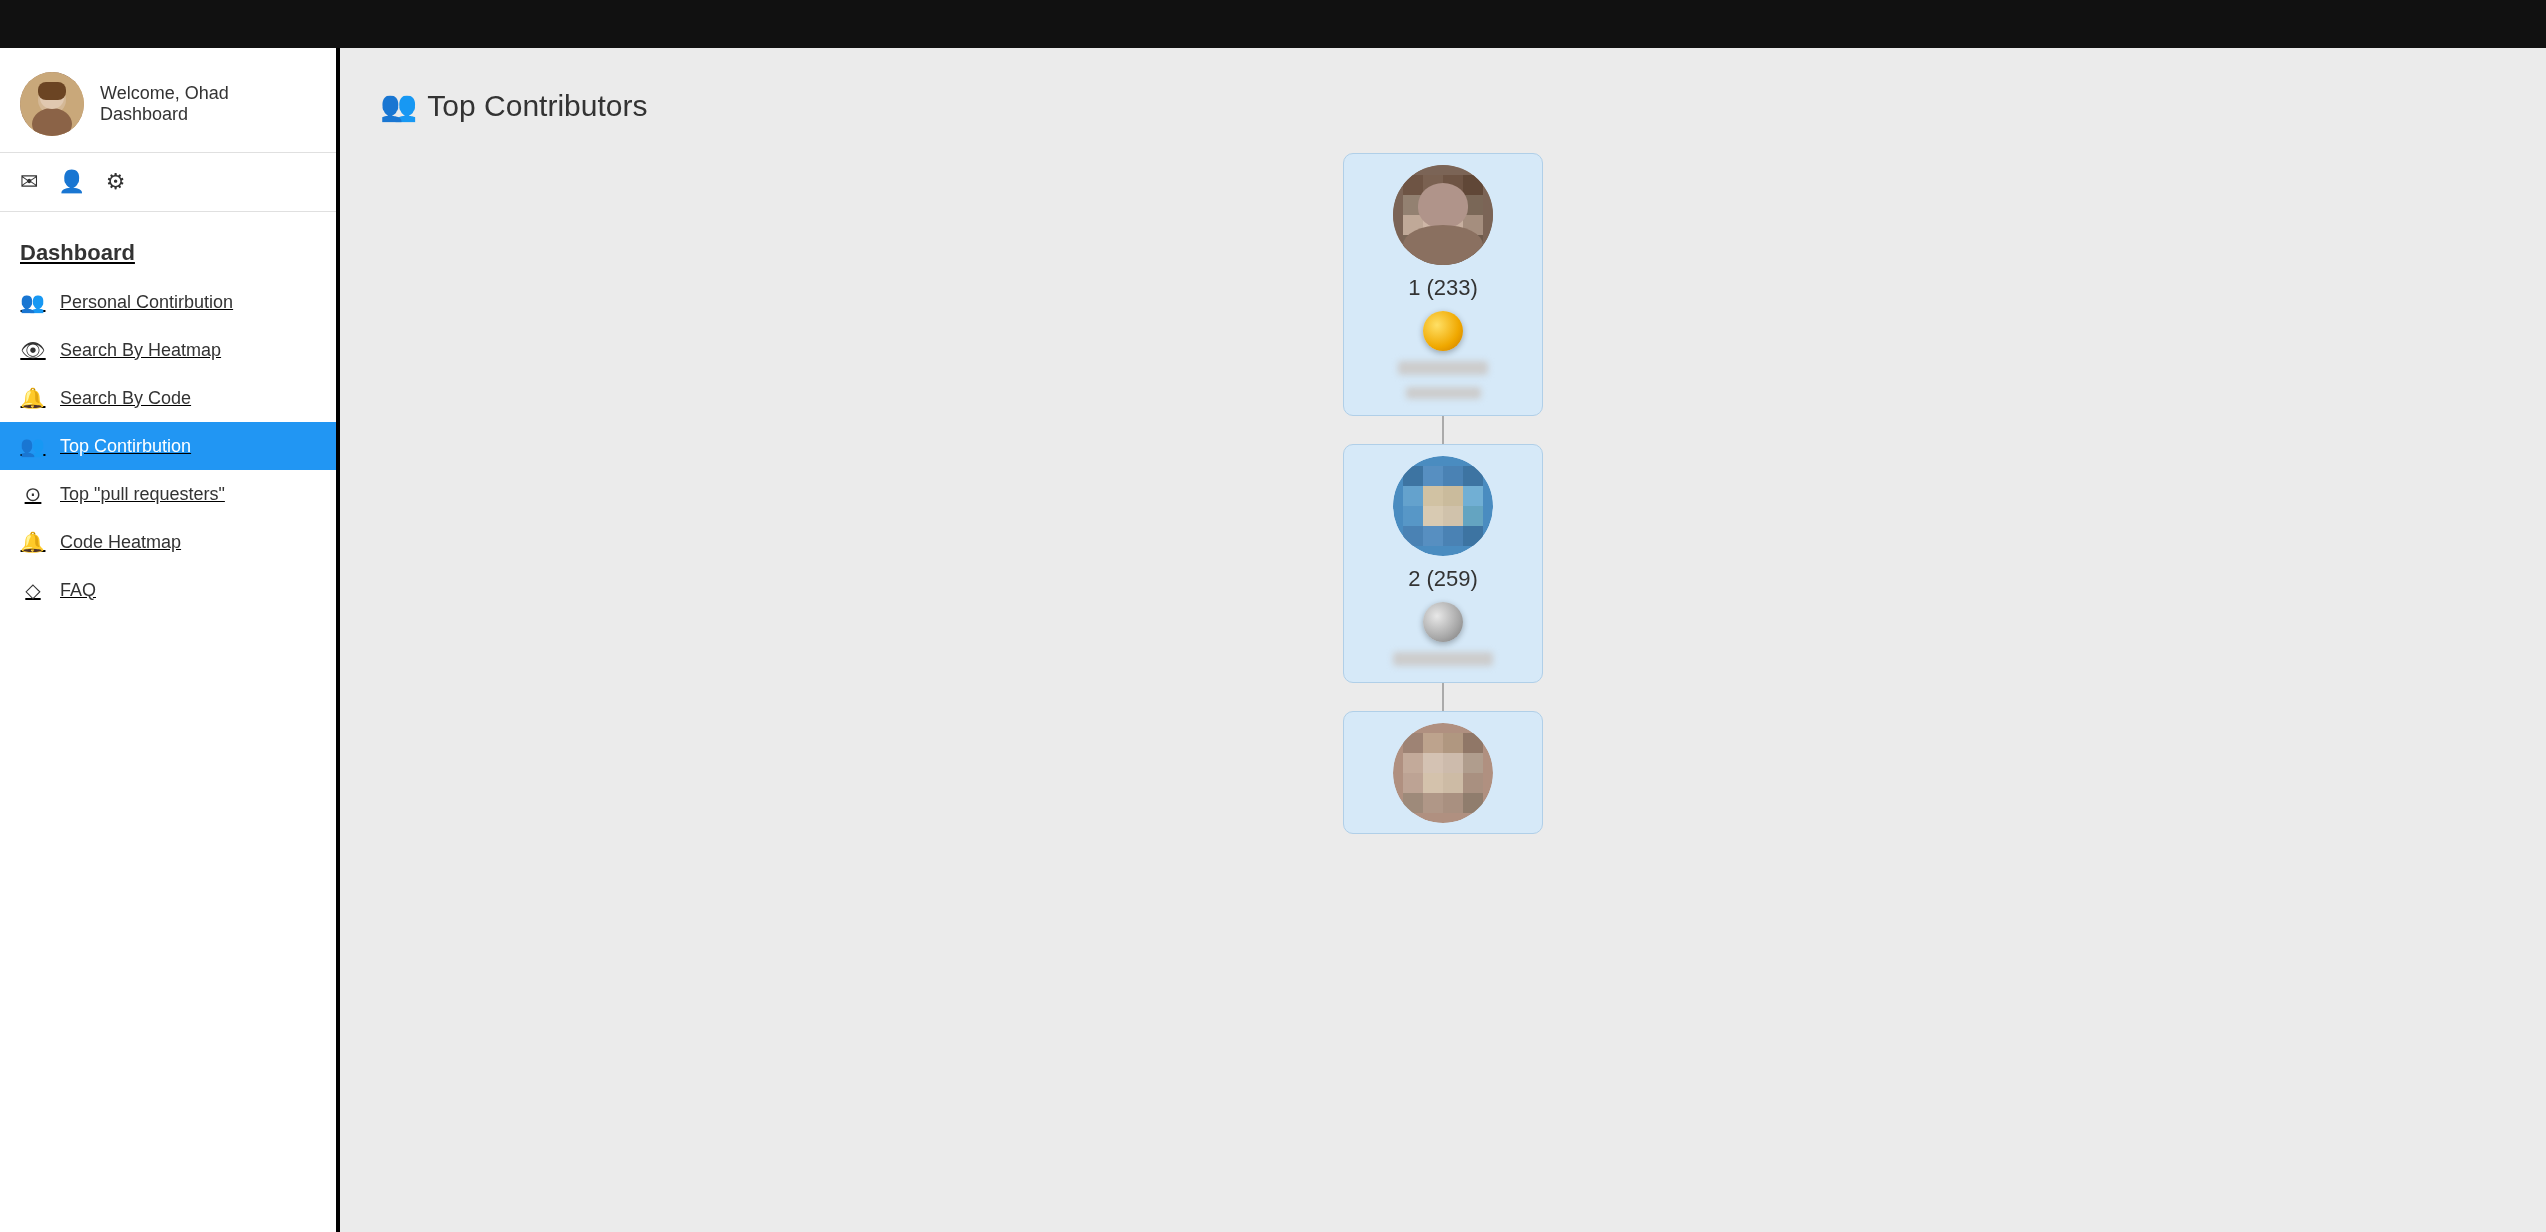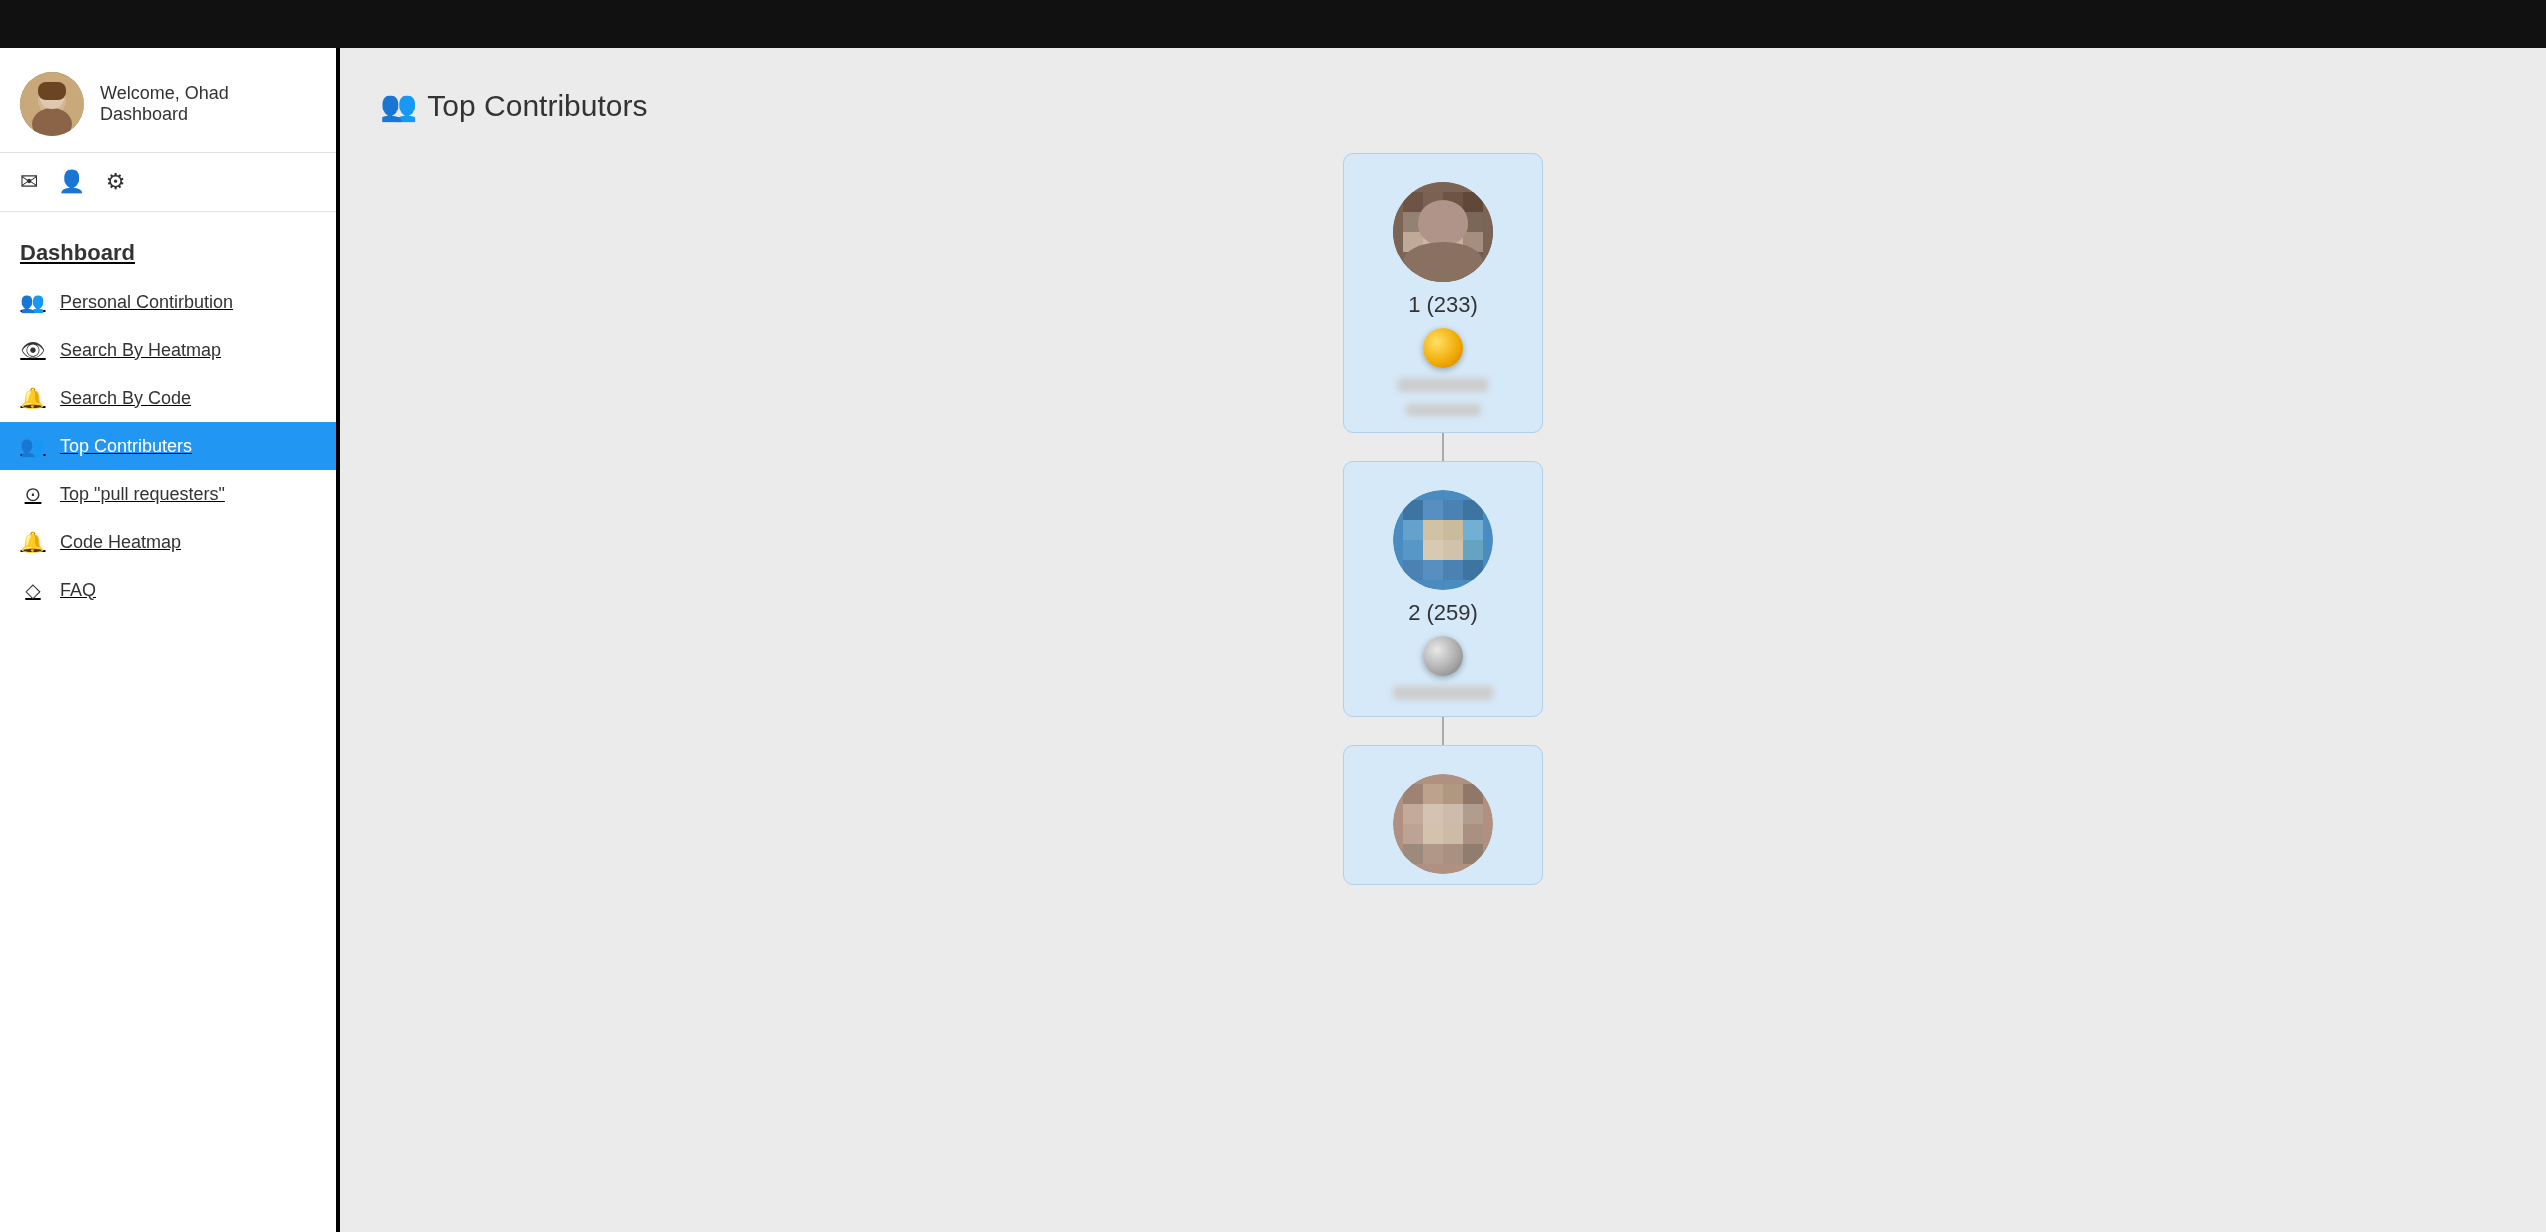--- a/index.html
+++ b/index.html
@@ -136,21 +136,21 @@
     }
 
     .contributor-card {
       background: #d6e9f8;
       border: 1.5px solid #b0cfe8;
       border-radius: 10px;
       width: 200px;
       display: flex;
       flex-direction: column;
       align-items: center;
-      padding: 28px 16px 16px 16px;
+      padding: 11px 16px 16px 16px;
       gap: 10px;
       position: relative;
     }
 
     .connector-line {
       width: 2px;
       height: 28px;
       background: #aaa;
     }
 
@@ -280,21 +280,21 @@
         <span>Search By Heatmap</span>
       </div>
 
       <div class="nav-item">
         <span class="nav-item-icon">🔔</span>
         <span>Search By Code</span>
       </div>
 
       <div class="nav-item active">
         <span class="nav-item-icon">👥</span>
-        <span>Top Contributers</span>
+        <span>Top Contirbution</span>
       </div>
 
       <div class="nav-item">
         <span class="nav-item-icon">⊙</span>
         <span>Top "pull requesters"</span>
       </div>
 
       <div class="nav-item">
         <span class="nav-item-icon">🔔</span>
         <span>Code Heatmap</span>

